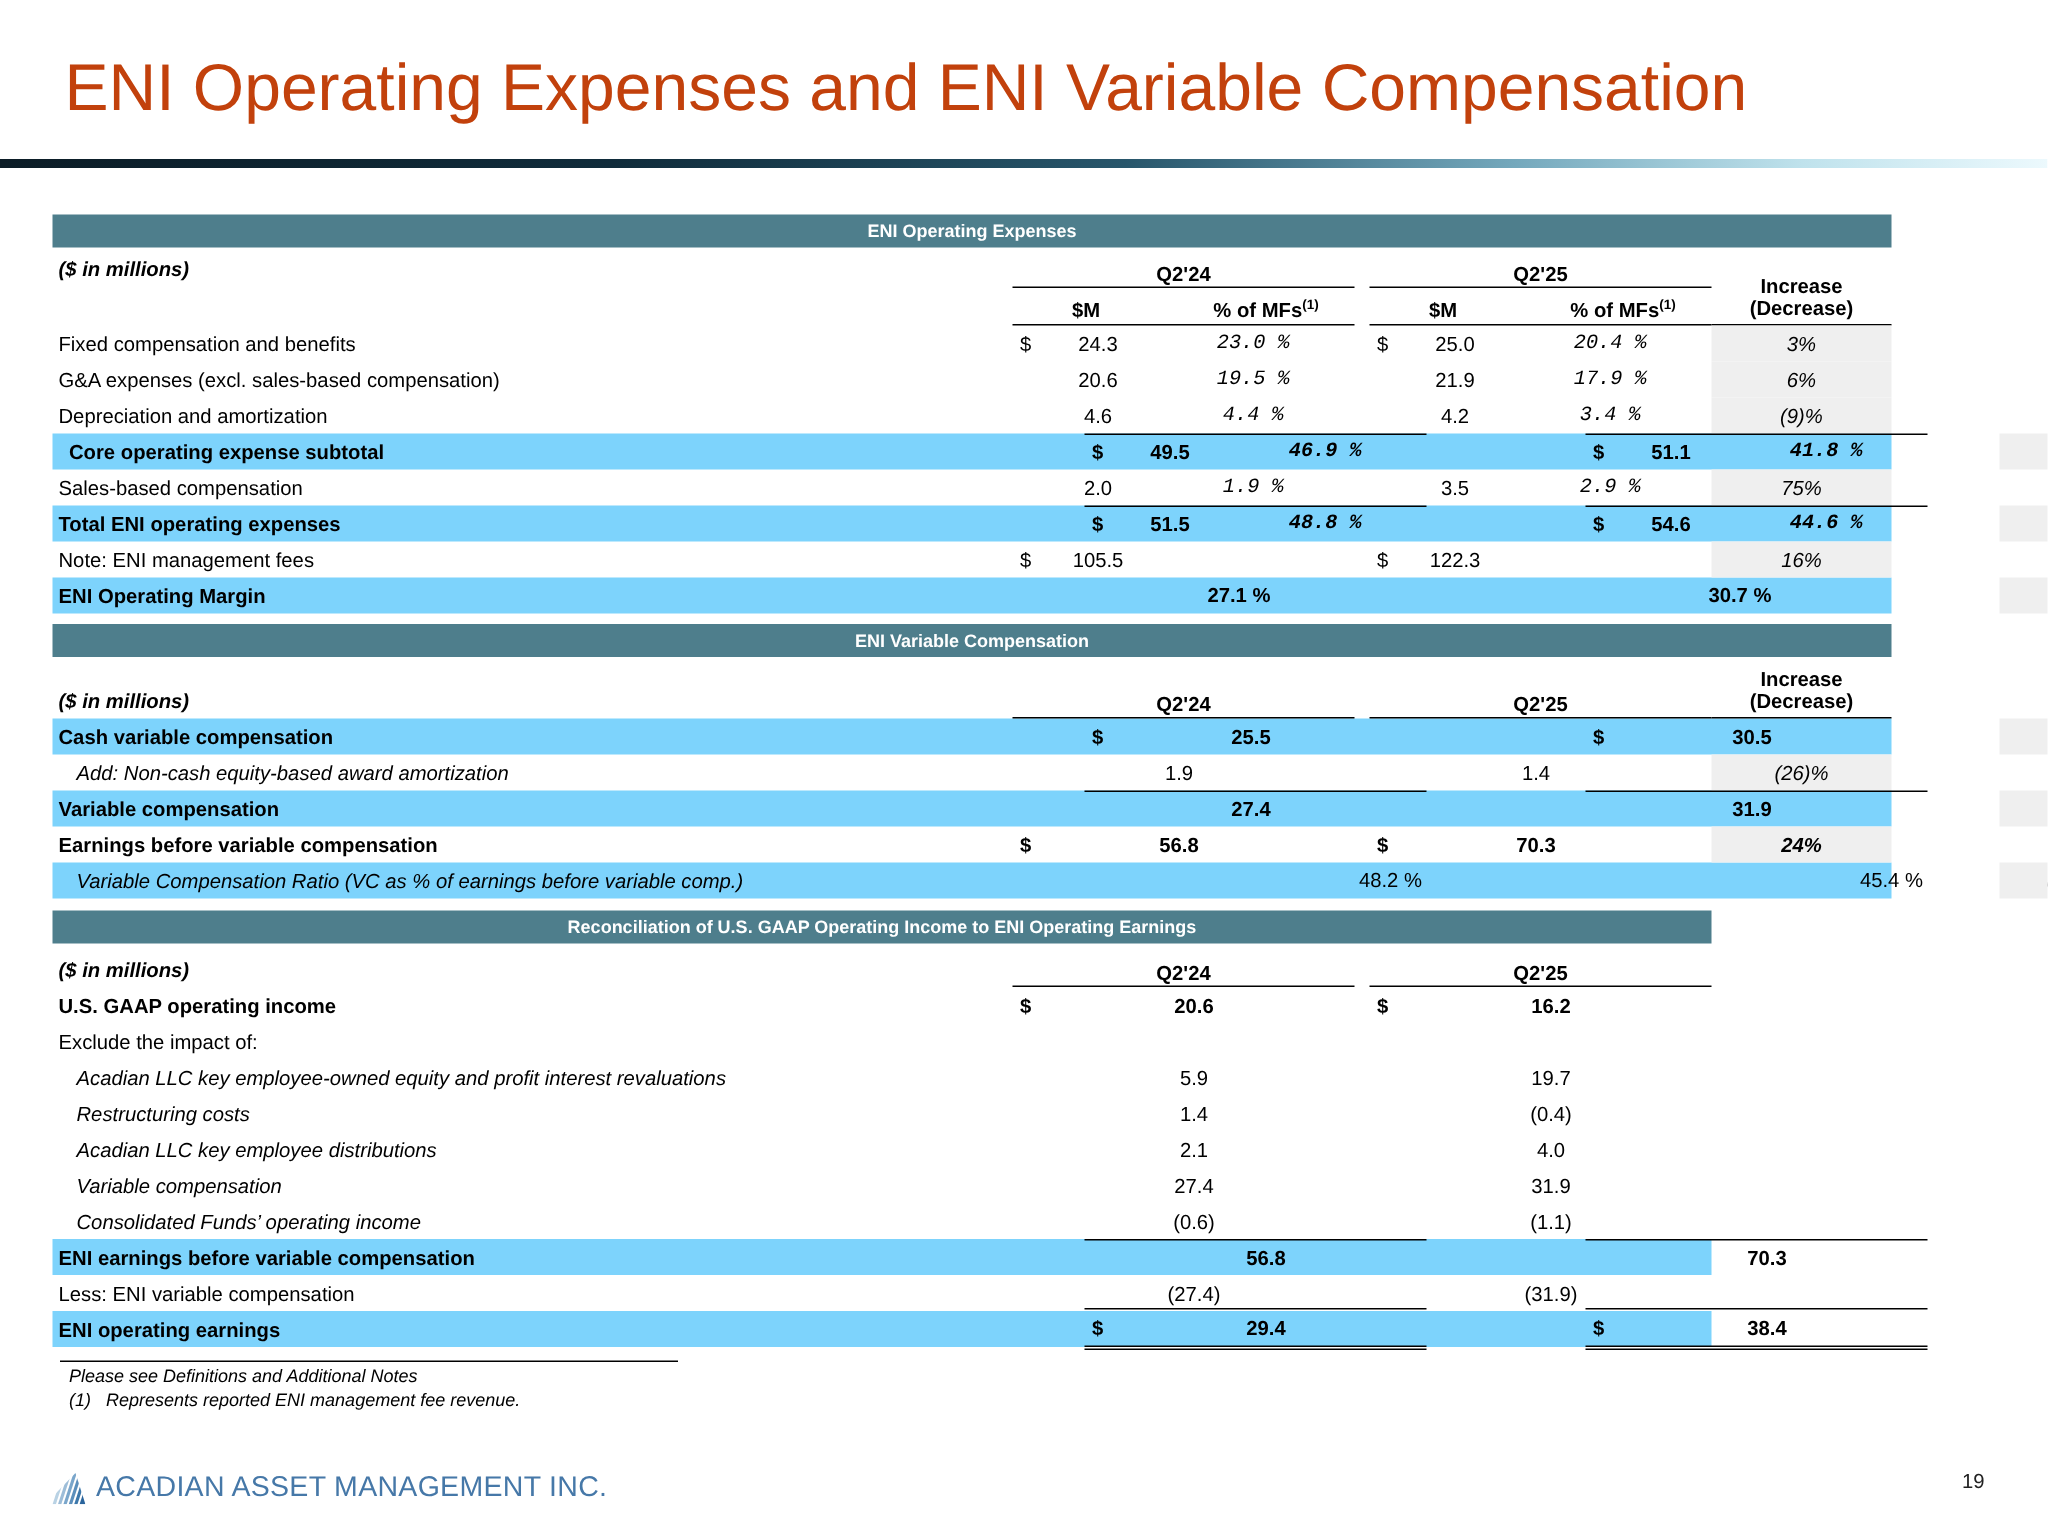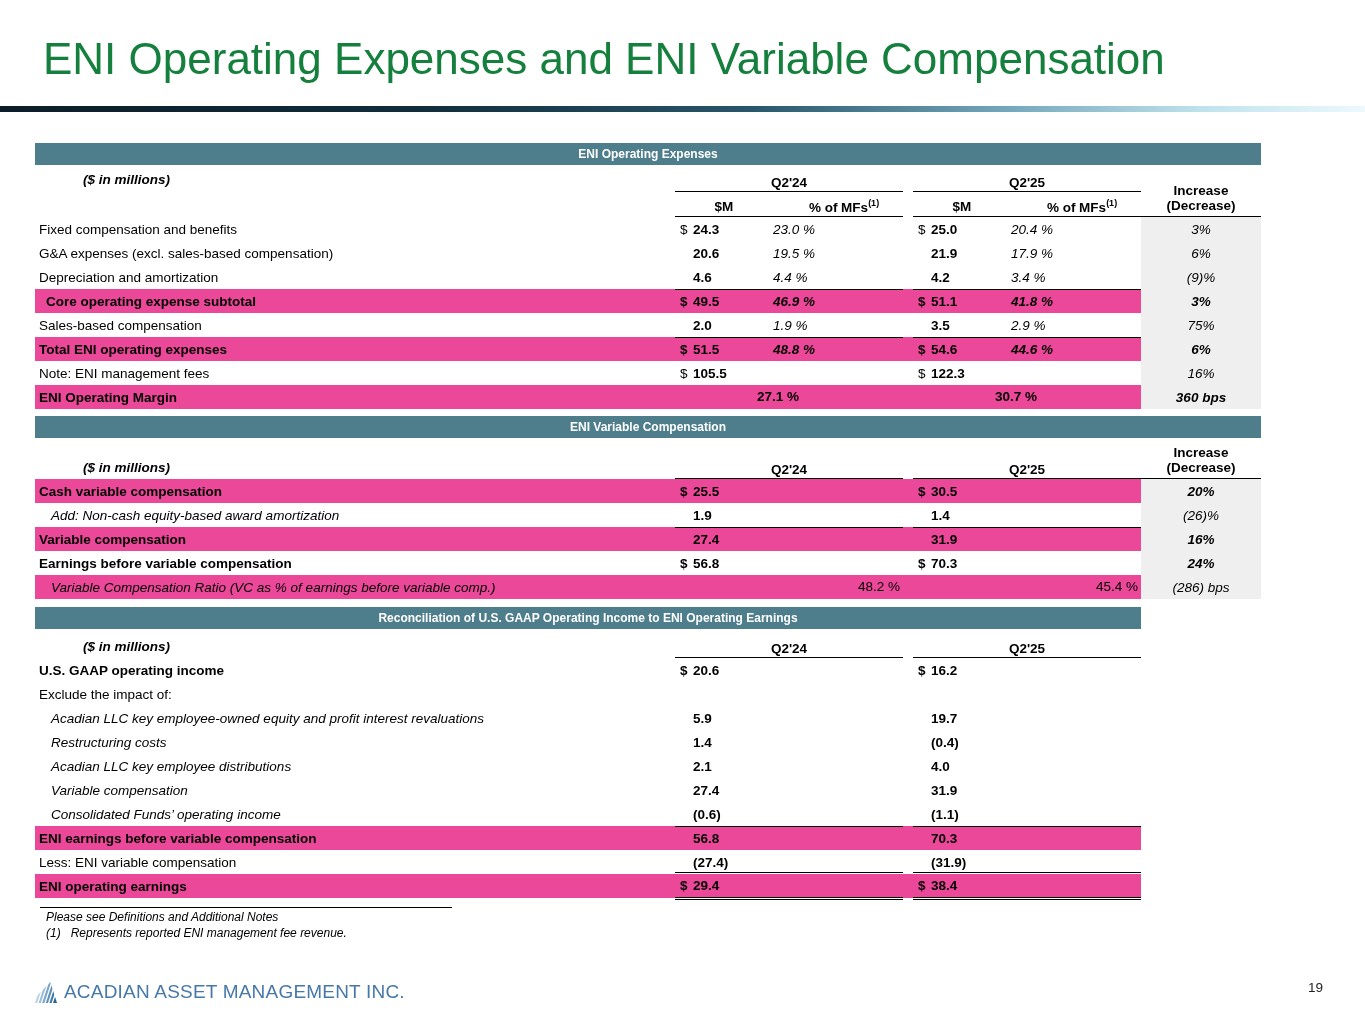--- a/index.html
+++ b/index.html
@@ -2,36 +2,36 @@
 <html><head>
 <meta charset="utf-8">
 <style>
   html,body{margin:0;padding:0;}
   body{
     width:1365px;height:1024px;position:relative;background:#ffffff;
     font-family:"Liberation Sans","DejaVu Sans",sans-serif;color:#000;
     -webkit-font-smoothing:antialiased;
   }
   .abs{position:absolute;}
-  #slide-title{left:43px;top:34px;font-size:44px;color:#15803d;letter-spacing:0;white-space:nowrap;}
+  #slide-title{left:43px;top:34px;font-size:44px;color:#c2410c;letter-spacing:0;white-space:nowrap;}
   #title-rule{left:0;top:106px;width:1365px;height:6px;
     background:linear-gradient(to right,#0c1d27 0%,#102c3b 30%,#28566b 55%,#74a8bc 74%,#bfe2ec 88%,#ecf9fd 100%);}
 
   .tbl{position:absolute;left:35px;}
   #t1{top:143px;width:1226px;}
   #t2{top:416px;width:1226px;}
   #t3{top:607px;width:1106px;}
   .bar{height:22px;background:#4e7e8c;color:#fff;font-weight:bold;font-size:12px;
     display:flex;align-items:center;justify-content:center;}
 
   
   .h1{display:grid;grid-template-columns:640px 228px 10px 228px 120px;grid-template-rows:27px 25px;font-size:13.5px;}
   .h2{display:grid;grid-template-columns:640px 228px 10px 228px 120px;height:41px;font-size:13.5px;}
   .h3{display:grid;grid-template-columns:640px 228px 10px 228px;height:29px;font-size:13.5px;}
-  .units{font-weight:bold;font-style:italic;padding-left:4px;white-space:nowrap;margin-left:44px;}
+  .units{font-weight:bold;font-style:italic;padding-left:4px;white-space:nowrap;}
   .h1 .units{grid-column:1;grid-row:1/3;align-self:start;padding-top:7px;}
   .h2 .units,.h3 .units{align-self:end;padding-bottom:4px;}
   .q{font-weight:bold;text-align:center;align-self:end;border-bottom:1.5px solid #000;padding-bottom:1px;}
   .cq1{grid-column:2;grid-row:1;}
   .cq2{grid-column:4;grid-row:1;}
   .sub{display:grid;grid-template-columns:98px 130px;align-items:end;border-bottom:1.5px solid #000;padding-bottom:2px;}
   .cs1{grid-column:2;grid-row:2;}
   .cs2{grid-column:4;grid-row:2;}
   .sm,.pm{text-align:center;font-weight:bold;}
   .pm{padding-left:12px;white-space:nowrap;}
@@ -43,26 +43,26 @@
 
   
   .r{display:grid;grid-template-columns:640px 228px 10px 228px 120px;height:24px;align-items:center;font-size:13.5px;}
   #t3 .r{grid-template-columns:640px 228px 10px 228px;}
   .lb{padding-left:4px;white-space:nowrap;}
   .ind .lb{padding-left:16px;font-style:italic;}
   .ind8 .lb{padding-left:11px;}
   .grp{display:grid;grid-template-columns:18px 80px 130px;height:100%;align-items:center;}
   .grp2{display:grid;grid-template-columns:18px 210px;height:100%;align-items:center;}
   .d{padding-left:5px;}
-  .v{text-align:left;padding-right:2px;font-weight:bold;}
+  .v{text-align:center;padding-right:2px;}
   #t2 .v{padding-right:24px;}
   #t3 .v{padding-right:4px;}
-  .p{text-align:left;padding-right:5px;font-style:italic;}
+  .p{text-align:center;padding-right:5px;font-style:italic;font-family:Liberation Mono, monospace;}
   .inc{height:100%;display:flex;align-items:center;justify-content:center;background:#efefef;font-style:italic;}
-  .stripe{background:#ec4899;}
+  .stripe{background:#7dd3fc;gap:48px;}
   .bold{font-weight:bold;}
   .bt .grp,.bt .grp2{border-top:1.5px solid #000;}
   .dbl .grp2{border-bottom:3px double #000;}
   .one{display:block;}
   .pv{display:block;line-height:24px;text-align:right;}
   .t1pad{padding-right:104px;}
   .t2pad{padding-right:3px;}
 
   
   #fn-rule{left:40px;top:907px;width:412px;height:0;border-top:1.2px solid #000;}

